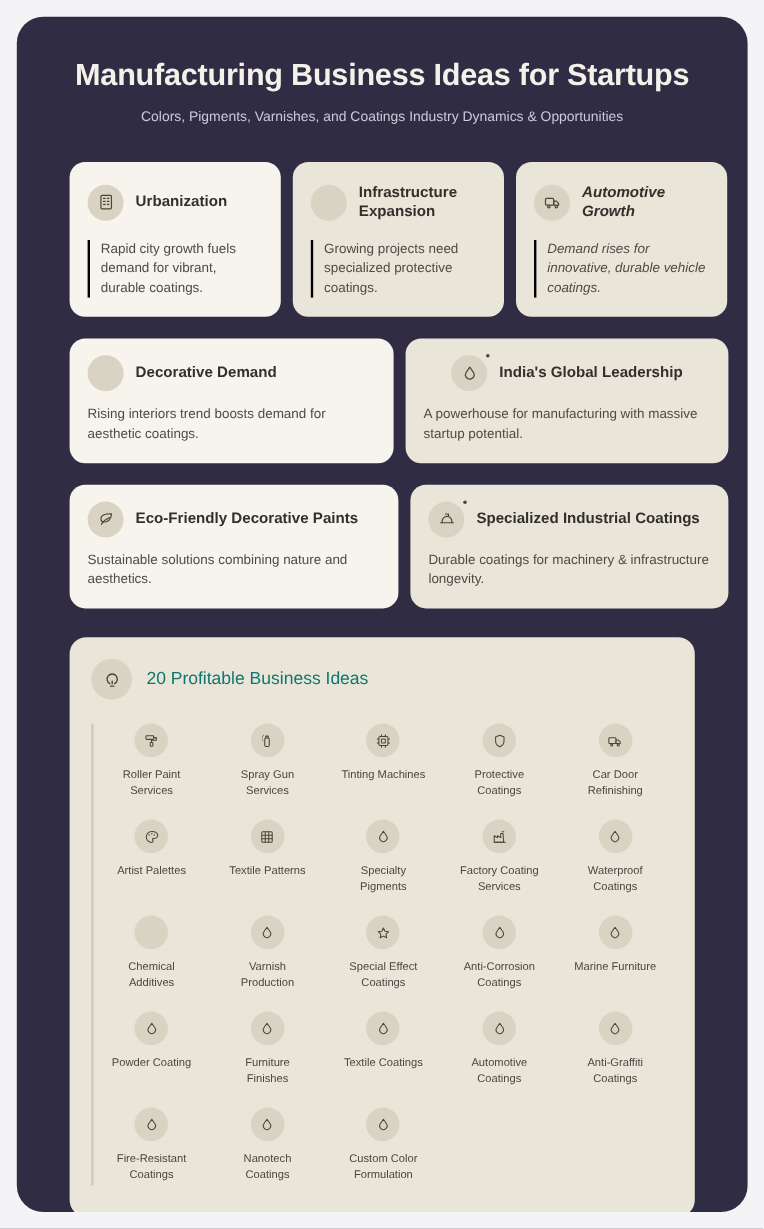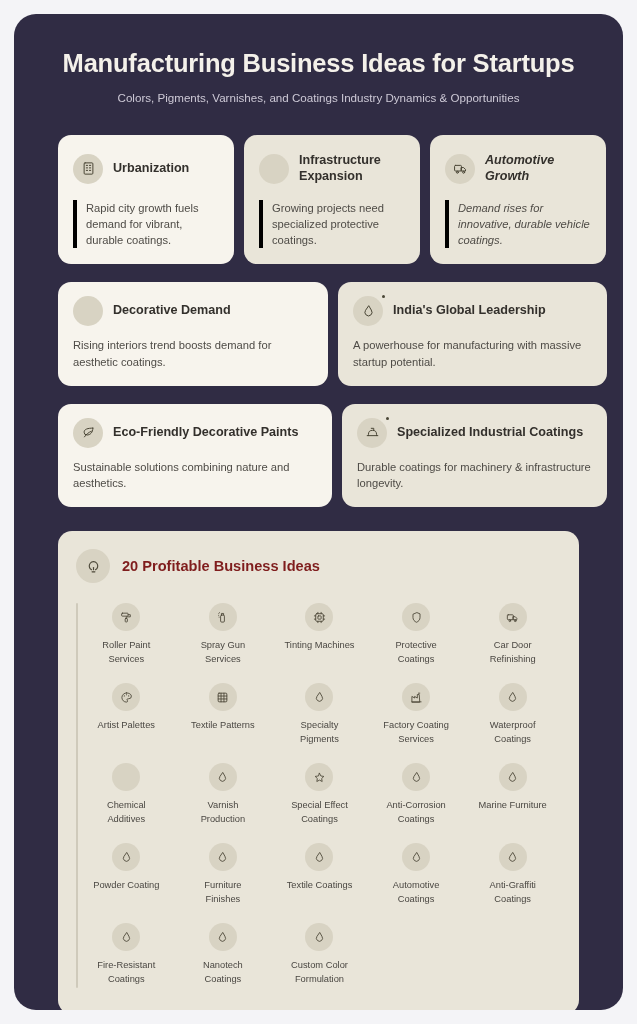--- a/index.html
+++ b/index.html
@@ -82,34 +82,34 @@
     color:#33302c;
     line-height:1.25;
   }
   .card-desc{
     font-size:11.2px;
     color:#4e4b46;
     line-height:1.45;
     margin-top:11px;
   }
   .card-desc.bar{
-    border-left:4px solid #000000;
+    border-left:2px solid #000000;
     padding-left:9px;
   }
   
   .row.r1 .card{min-height:110px;}
   .row.r2 .card{min-height:103px;}
   .row.r3 .card{min-height:103px;}
   .row.r2 .card-head,.row.r3 .card-head{min-height:30px;}
   
   .row.r1 .c1{flex:0 0 176px;}
   .row.r1 .c2{flex:0 0 176px;}
   .row.r1 .c3{flex:0 0 176px;font-style:italic;}
   .row.r2 .c1{flex:0 0 270px;}
-  .row.r2 .c2{flex:0 0 269px;}
+  .row.r2 .c2{flex:0 0 269px;align-items:center;}
   .row.r3 .c1{flex:0 0 274px;}
   .row.r3 .c2{flex:0 0 265px;}
   
   .ideas{
     margin:24px 44px 0;
     background:#e9e5d9;
     border-radius:14px;
     padding:18px 18px 22px;
     box-sizing:border-box;
   }
@@ -119,21 +119,21 @@
     gap:12px;
     margin-bottom:12px;
   }
   .ideas-badge{
     width:34px;height:34px;border-radius:50%;
     background:#d8d3c3;
     display:flex;align-items:center;justify-content:center;
     flex:0 0 34px;
   }
   .ideas-title{
-    font-size:14.6px;font-weight:bold;color:#7f1d1d;
+    font-size:14.6px;font-weight:normal;color:#0f766e;
   }
   .grid-wrap{
     display:flex;
     gap:0;
   }
   .accent{
     width:2px;
     background:#cfcabb;
     border-radius:2px;
     flex:0 0 2px;

